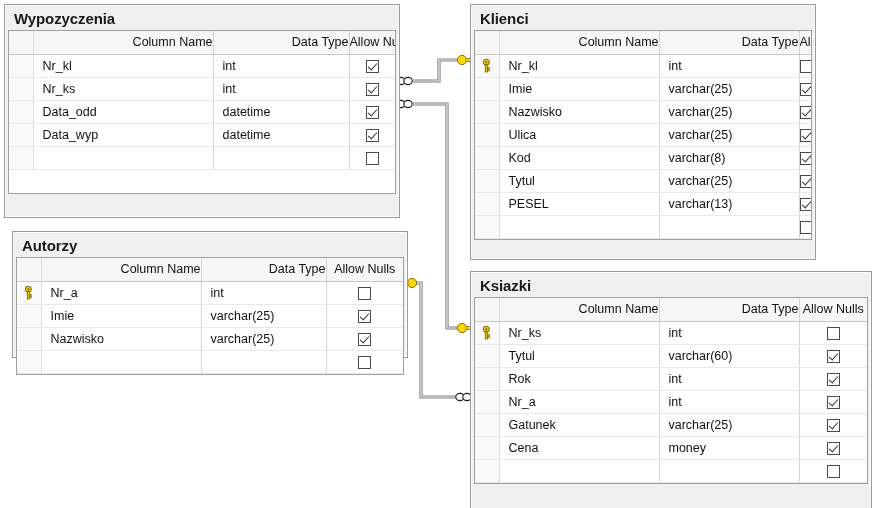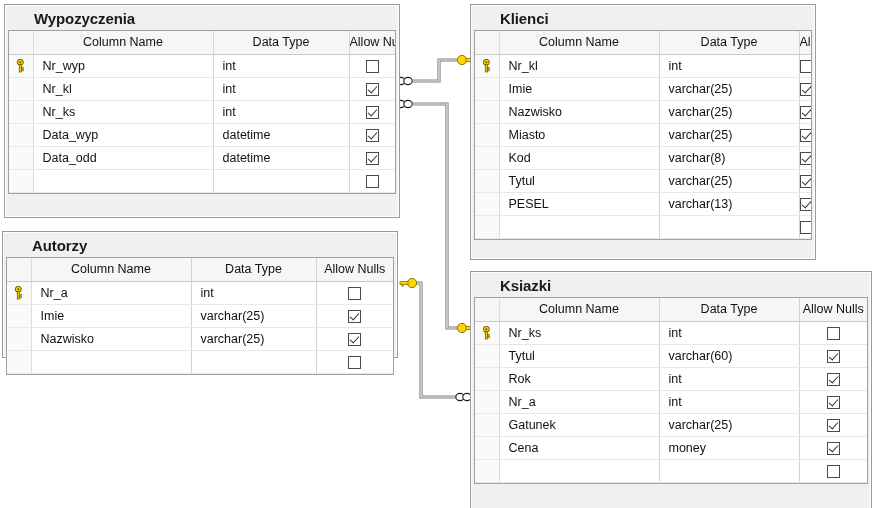--- a/index.html
+++ b/index.html
@@ -43,21 +43,20 @@
     padding: 3px;
   }
   .tbl-title {
     font-size: 15px;
     font-weight: bold;
     color: #1a1a1a;
     padding: 2px 0 3px 6px;
     line-height: 17px;
     letter-spacing: -0.1px;
     white-space: nowrap;
-    margin-left: 20px;
   }
   .grid {
     background: #ffffff;
     border: 1px solid #a0a0a0;
     border-right: 1px solid #a0a0a0;
     box-sizing: border-box;
   }
   .grid table {
     border-collapse: collapse;
     width: 100%;
@@ -71,21 +70,21 @@
     color: #111111;
     height: 23px;
     box-sizing: border-box;
     padding: 0;
     overflow: hidden;
     white-space: nowrap;
   }
   .grid thead th {
     background: #f6f6f6;
     border-bottom: 1px solid #c8c8c8;
-    text-align: center;
+    text-align: right;
     font-size: 12.5px;
     color: #111111;
     height: 23px;
   }
   .grid th.c-key, .grid td.c-key {
     width: 24px;
     background: #fafafa;
     border-right: 1px solid #dcdcdc;
     text-align: center;
   }
@@ -179,67 +178,55 @@
         <thead>
           <tr>
             <th class="c-key"></th>
             <th>Column Name</th>
             <th>Data Type</th>
             <th class="c-nulls">Allow Nulls</th>
           </tr>
         </thead>
         <tbody>
             <tr>
-              <td class="c-key"><span class="keyicon"><svg width="11" height="14" viewBox="0 0 11 14">
-                    <circle cx="5.3" cy="3.3" r="3" fill="#ffd700" stroke="#6b5500" stroke-width="1"></circle>
-                    <circle cx="5.3" cy="3.3" r="1.1" fill="#6b5500"></circle>
-                    <rect x="4.3" y="5.6" width="2" height="7.4" fill="#ffd700" stroke="#6b5500" stroke-width="0.8"></rect>
-                    <rect x="6.3" y="8.2" width="2.3" height="1.3" fill="#ffd700" stroke="#6b5500" stroke-width="0.6"></rect>
-                    <rect x="6.3" y="10.6" width="2.3" height="1.3" fill="#ffd700" stroke="#6b5500" stroke-width="0.6"></rect>
-                  </svg></span></td>
-              <td class="c-name">Nr_wyp</td>
-              <td class="c-type">int</td>
-              <td class="c-nulls"><span class="cb"></span></td>
-            </tr>
-            <tr>
               <td class="c-key"></td>
               <td class="c-name">Nr_kl</td>
               <td class="c-type">int</td>
               <td class="c-nulls"><span class="cb checked"></span></td>
             </tr>
             <tr>
               <td class="c-key"></td>
               <td class="c-name">Nr_ks</td>
               <td class="c-type">int</td>
               <td class="c-nulls"><span class="cb checked"></span></td>
             </tr>
             <tr>
               <td class="c-key"></td>
+              <td class="c-name">Data_odd</td>
+              <td class="c-type">datetime</td>
+              <td class="c-nulls"><span class="cb checked"></span></td>
+            </tr>
+            <tr>
+              <td class="c-key"></td>
               <td class="c-name">Data_wyp</td>
-              <td class="c-type">datetime</td>
-              <td class="c-nulls"><span class="cb checked"></span></td>
-            </tr>
-            <tr>
-              <td class="c-key"></td>
-              <td class="c-name">Data_odd</td>
               <td class="c-type">datetime</td>
               <td class="c-nulls"><span class="cb checked"></span></td>
             </tr>
             <tr>
               <td class="c-key"></td>
               <td class="c-name"></td>
               <td class="c-type"></td>
               <td class="c-nulls"><span class="cb"></span></td>
             </tr>
           </tbody>
       </table>
     </div>
   </div>
 
-  <div class="tbl" style="left:2px; top:231px; width:396px; height:127px;">
+  <div class="tbl" style="left:12px; top:231px; width:396px; height:127px;">
     <div class="tbl-title">Autorzy</div>
     <div class="grid" style="height:118px;">
       <table>
         <colgroup>
             <col style="width:24px">
             <col style="width:160px">
             <col style="width:125px">
             <col>
           </colgroup>
         <thead>
@@ -324,21 +311,21 @@
               <td class="c-nulls"><span class="cb checked"></span></td>
             </tr>
             <tr>
               <td class="c-key"></td>
               <td class="c-name">Nazwisko</td>
               <td class="c-type">varchar(25)</td>
               <td class="c-nulls"><span class="cb checked"></span></td>
             </tr>
             <tr>
               <td class="c-key"></td>
-              <td class="c-name">Miasto</td>
+              <td class="c-name">Ulica</td>
               <td class="c-type">varchar(25)</td>
               <td class="c-nulls"><span class="cb checked"></span></td>
             </tr>
             <tr>
               <td class="c-key"></td>
               <td class="c-name">Kod</td>
               <td class="c-type">varchar(8)</td>
               <td class="c-nulls"><span class="cb checked"></span></td>
             </tr>
             <tr>

